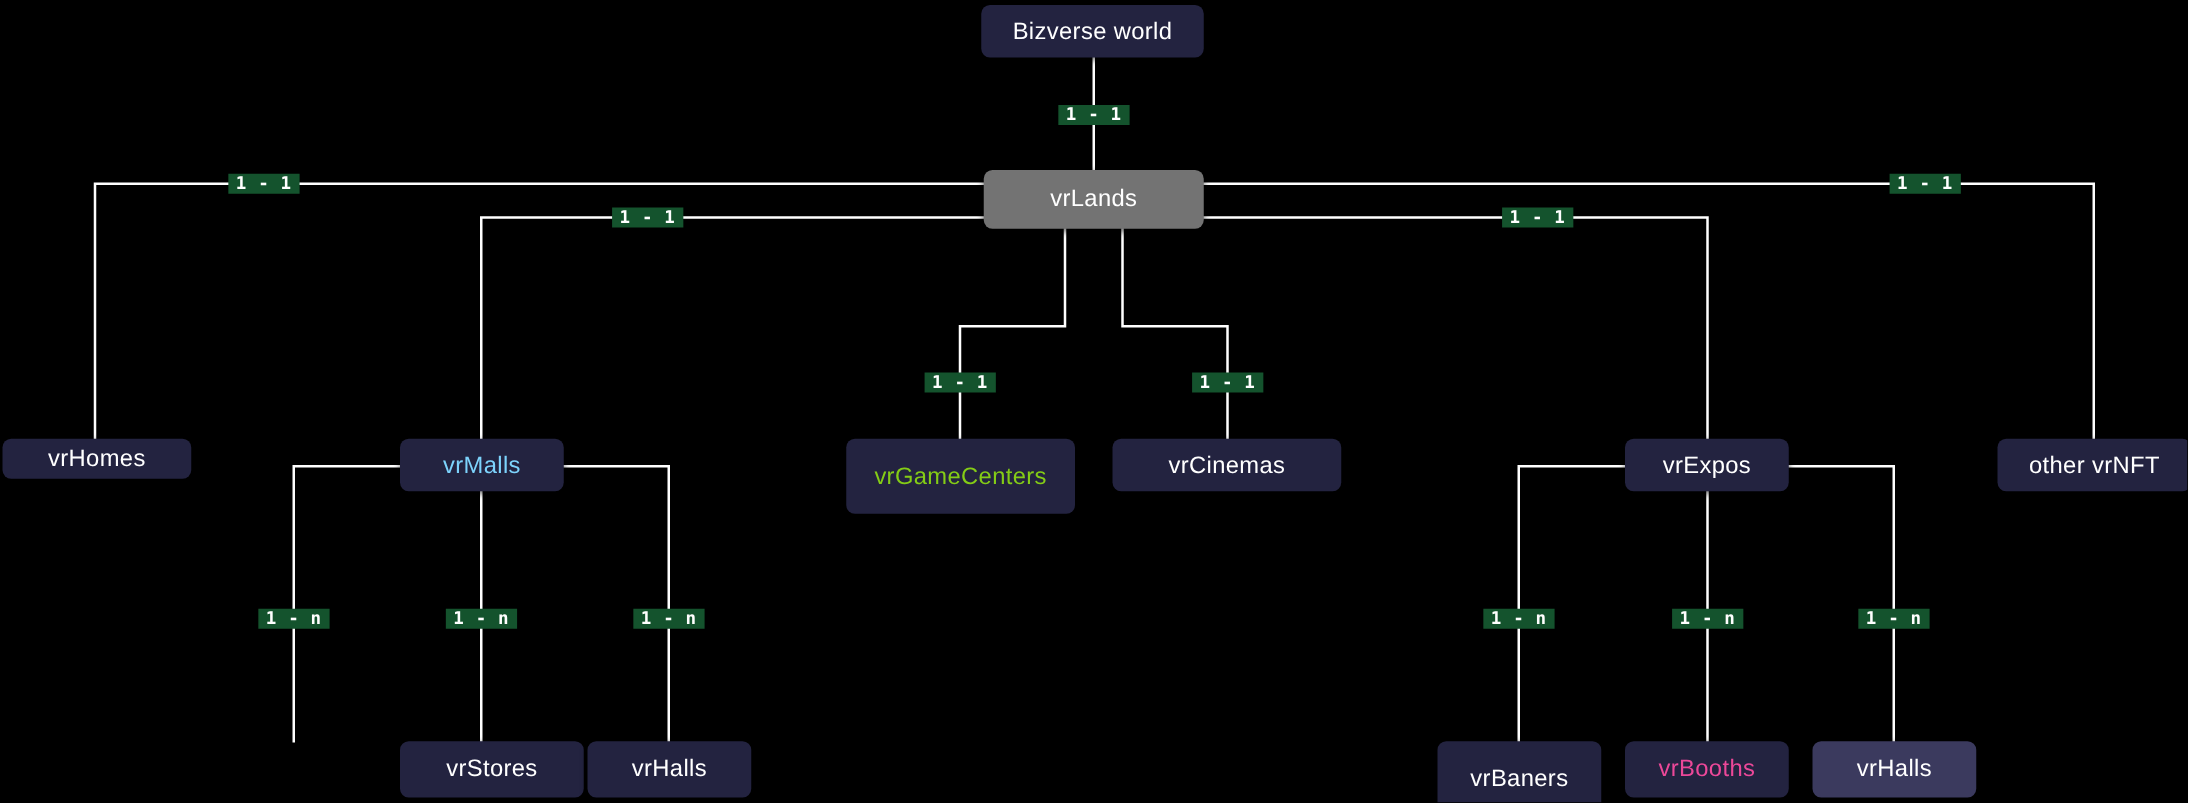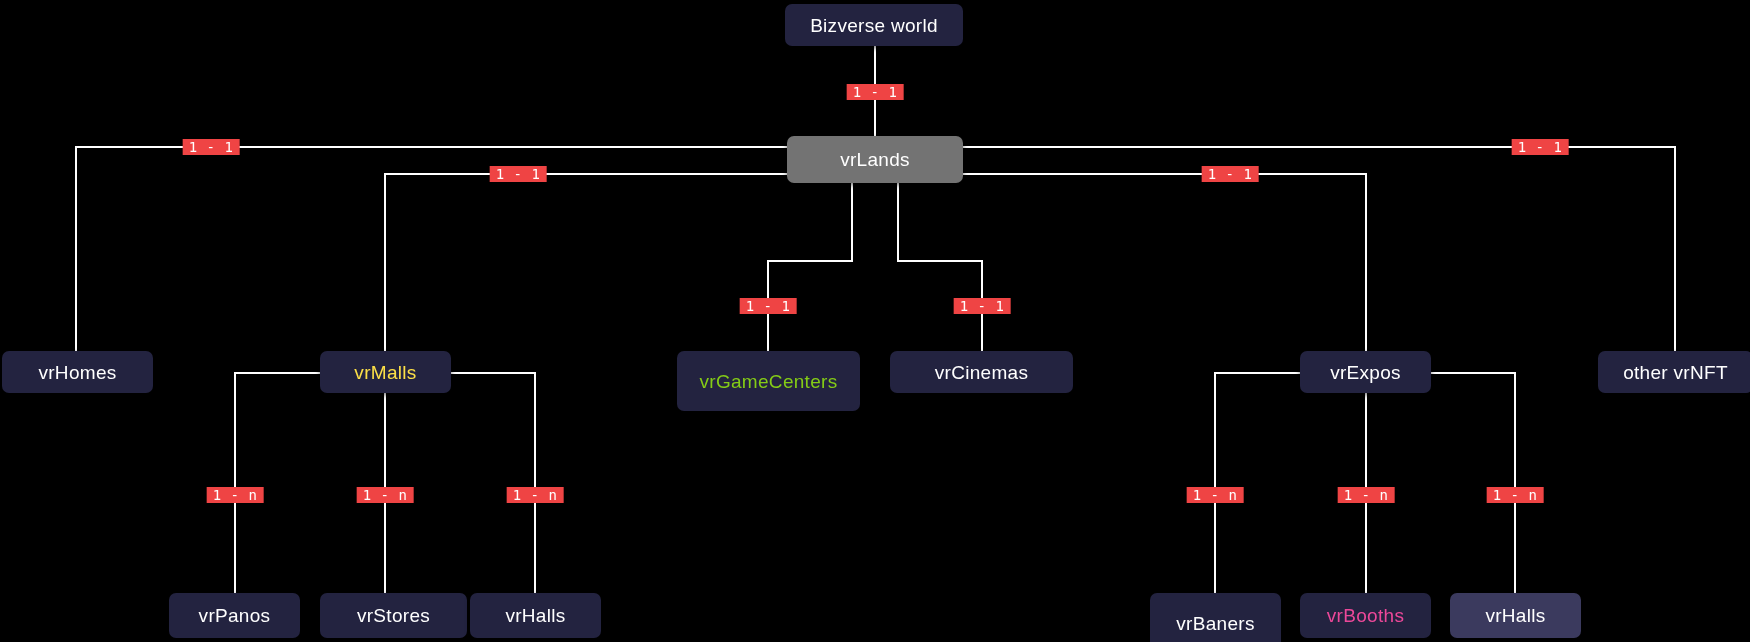--- a/index.html
+++ b/index.html
@@ -45,25 +45,25 @@
   }
   .node-label {
     white-space: nowrap;
     line-height: 1;
   }
   .edge-label {
     position: absolute;
     color: #ffffff;
     font-family: "DejaVu Sans Mono", "Liberation Mono", monospace;
     font-size: 14px;
-    font-weight: normal;
+    font-weight: bold;
     letter-spacing: 0.5px;
     white-space: nowrap;
     transform: translate(-50%, -50%);
-    background: #ef4444;
+    background: #14532d;
     padding: 1px 6px;
     z-index: 6;
     line-height: 1;
   }
 </style>
 </head>
 <body>
 
 <div id="diagram-root" style="width: 1750px; height: 642px; background: rgb(0, 0, 0);">
   <svg id="edge-layer" viewBox="0 0 1750 642" xmlns="http://www.w3.org/2000/svg">
@@ -93,40 +93,37 @@
     <div class="edge-label" style="left: 535px; top: 495px;">1 - n</div>
     <div class="edge-label" style="left: 1215px; top: 495px;">1 - n</div>
     <div class="edge-label" style="left: 1366px; top: 495px;">1 - n</div>
     <div class="edge-label" style="left: 1515px; top: 495px;">1 - n</div>
     <div class="node" style="left: 785px; top: 4px; width: 178px; height: 42px; background: rgb(35, 35, 64); color: rgb(255, 255, 255);">
       <span class="node-label">Bizverse world</span>
     </div>
     <div class="node" style="left: 787px; top: 136px; width: 176px; height: 47px; background: #737373; color: rgb(255, 255, 255);">
       <span class="node-label">vrLands</span>
     </div>
-    <div class="node" style="left: 2px; top: 351px; width: 151px; height: 42px; background: rgb(35, 35, 64); color: rgb(255, 255, 255);">
+    <div class="node" style="left: 2px; top: 351px; width: 151px; height: 32px; background: rgb(35, 35, 64); color: rgb(255, 255, 255);">
       <span class="node-label">vrHomes</span>
     </div>
-    <div class="node" style="left: 320px; top: 351px; width: 131px; height: 42px; background: rgb(35, 35, 64); color: #fde047;">
+    <div class="node" style="left: 320px; top: 351px; width: 131px; height: 42px; background: rgb(35, 35, 64); color: #7dd3fc;">
       <span class="node-label">vrMalls</span>
     </div>
     <div class="node" style="left: 677px; top: 351px; width: 183px; height: 60px; background: rgb(35, 35, 64); color: #84cc16;">
       <span class="node-label">vrGameCenters</span>
     </div>
     <div class="node" style="left: 1300px; top: 351px; width: 131px; height: 42px; background: rgb(35, 35, 64); color: rgb(255, 255, 255);">
       <span class="node-label">vrExpos</span>
     </div>
     <div class="node" style="left: 890px; top: 351px; width: 183px; height: 42px; background: rgb(35, 35, 64); color: rgb(255, 255, 255);">
       <span class="node-label">vrCinemas</span>
     </div>
     <div class="node" style="left: 1598px; top: 351px; width: 155px; height: 42px; background: rgb(35, 35, 64); color: rgb(255, 255, 255);">
       <span class="node-label">other vrNFT</span>
-    </div>
-    <div class="node" style="left: 169px; top: 593px; width: 131px; height: 45px; background: rgb(35, 35, 64); color: rgb(255, 255, 255);">
-      <span class="node-label">vrPanos</span>
     </div>
     <div class="node" style="left: 320px; top: 593px; width: 147px; height: 45px; background: rgb(35, 35, 64); color: rgb(255, 255, 255);">
       <span class="node-label">vrStores</span>
     </div>
     <div class="node" style="left: 470px; top: 593px; width: 131px; height: 45px; background: rgb(35, 35, 64); color: rgb(255, 255, 255);">
       <span class="node-label">vrHalls</span>
     </div>
     <div class="node" style="left: 1150px; top: 593px; width: 131px; height: 61px; background: rgb(35, 35, 64); color: rgb(255, 255, 255);">
       <span class="node-label">vrBaners</span>
     </div>

